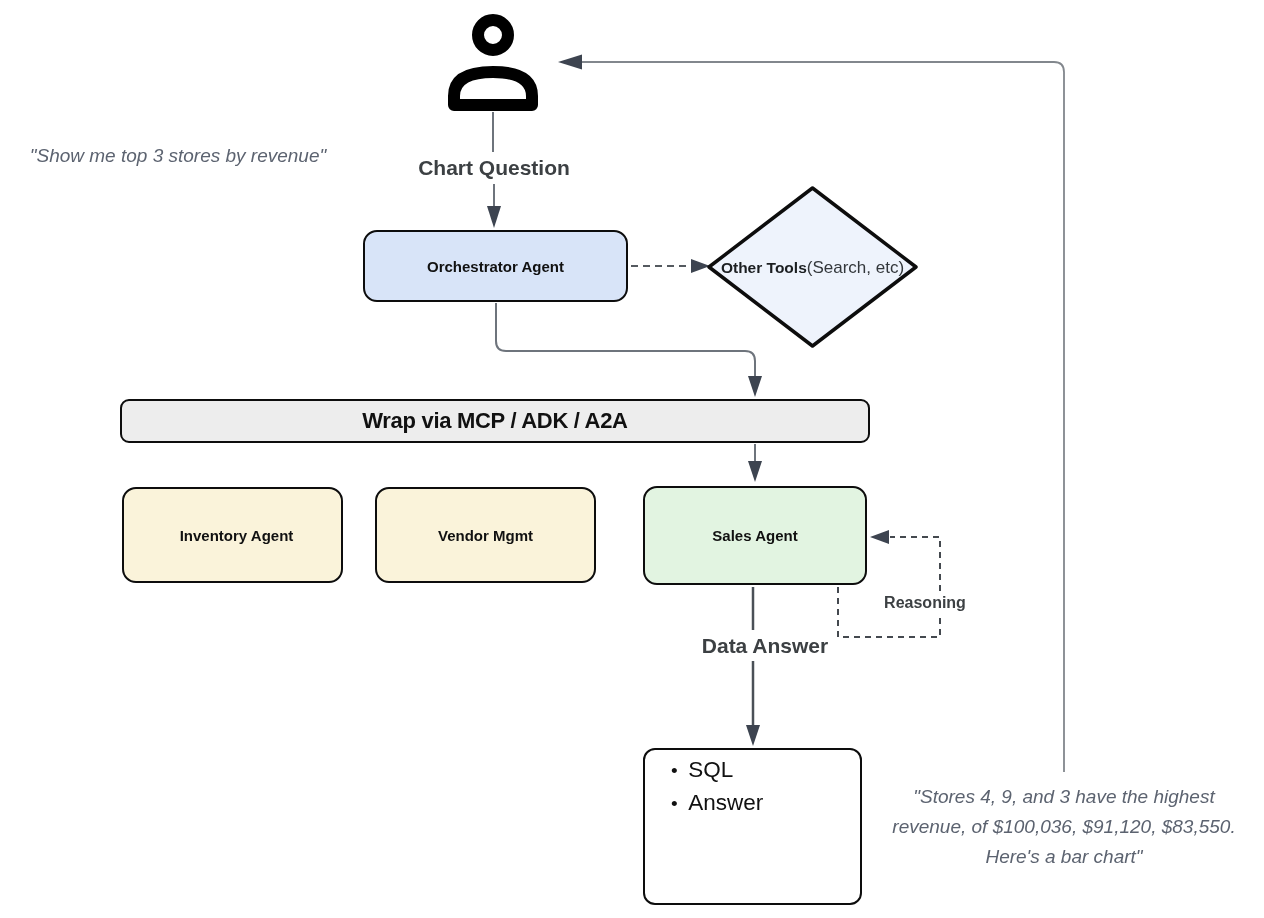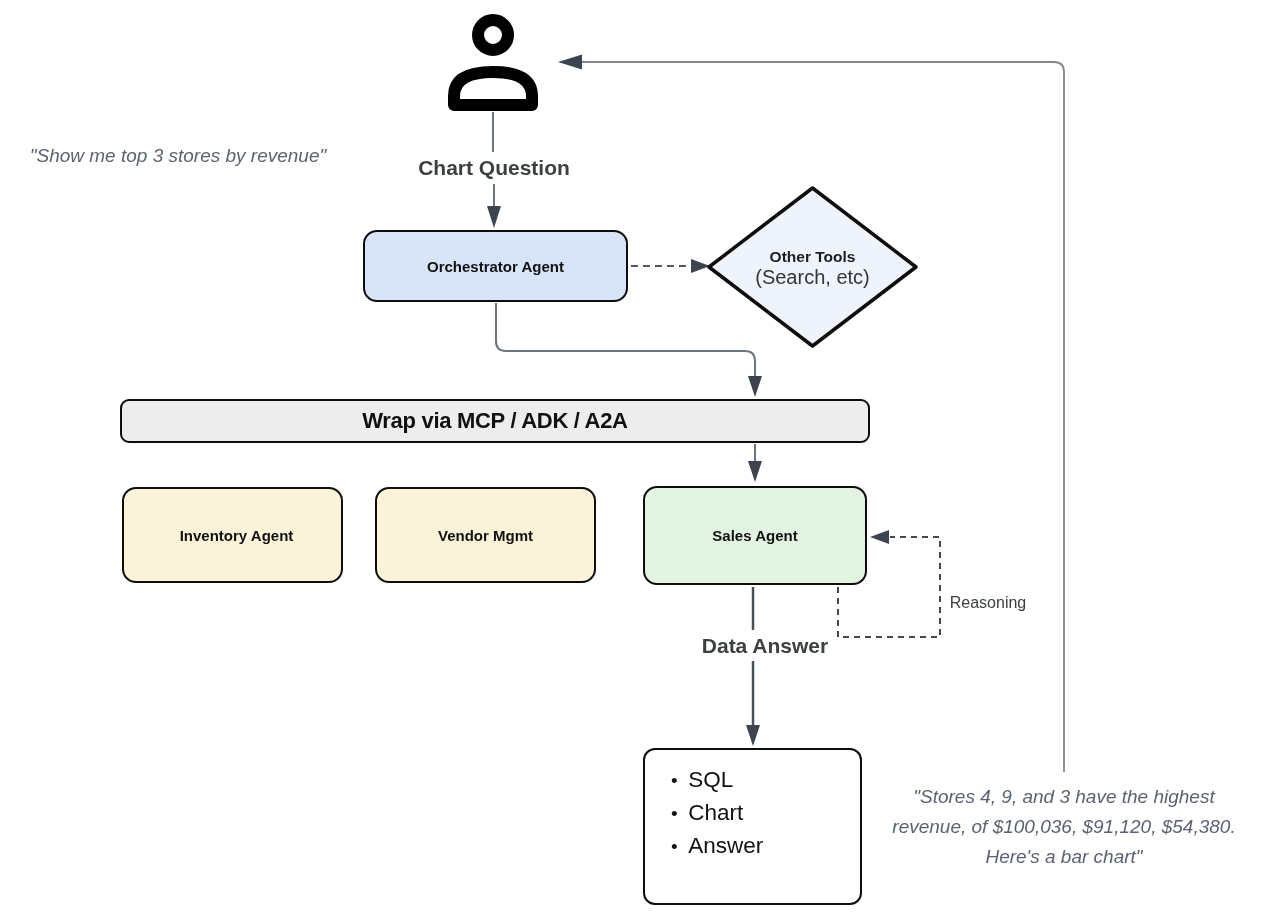--- a/index.html
+++ b/index.html
@@ -41,52 +41,52 @@
     text-align:center;
     background:#ffffff;
     padding:0 6px;
     white-space:nowrap;
     transform:translateX(-50%);
   }
   .diamond-wrap{position:absolute;left:705px;top:184px;width:215px;height:166px;}
   .diamond-text{
     position:absolute;
     left:0;top:0;width:215px;height:166px;
-    display:flex;flex-direction:column;
+    display:flex;flex-direction:row;
     align-items:center;justify-content:center;
     line-height:21px;
   }
   .diamond-title{font-weight:bold;font-size:15.5px;color:#1b1e21;}
-  .diamond-sub{font-size:20px;color:#33373b;}
+  .diamond-sub{font-size:17px;color:#33373b;}
   .bar-node{
     border-radius:9px;
     font-size:22px;
     letter-spacing:-0.3px;
   }
   .output-box{
     position:absolute;
     left:643px;top:748px;width:219px;height:157px;
     border:2.5px solid #0d0d0d;
     border-radius:12px;
     box-sizing:border-box;
     background:#ffffff;
-    padding:14px 0 0 26px;
+    padding:4px 0 0 26px;
   }
   .output-item{
     font-size:22.5px;
     color:#111111;
     line-height:32px;
     white-space:nowrap;
   }
   .output-item::before{content:"\2022\00a0\00a0";font-size:19px;}
   .reasoning-label{
     position:absolute;
-    left:988px;top:593px;
+    left:925px;top:593px;
     transform:translateX(-50%);
-    font-weight:normal;
+    font-weight:bold;
     font-size:16px;
     color:#3c4043;
     background:#ffffff;
     padding:1px 6px;
     white-space:nowrap;
   }
   .person{position:absolute;left:443px;top:6px;width:100px;height:106px;}
 </style>
 </head>
 <body>
@@ -158,23 +158,22 @@
   <div class="node" style="left: 643px; top: 486px; width: 224px; height: 99px; background-color: rgb(226, 244, 225);">
     <span>Sales Agent</span>
   </div>
 
   <div class="node" style="left: 375px; top: 487px; width: 221px; height: 96px; background-color: rgb(250, 243, 218);">
     <span>Vendor Mgmt</span>
   </div>
 
   <div class="output-box">
     <div class="output-item">SQL</div>
-    <div class="output-item">Chart</div>
     <div class="output-item">Answer</div>
   </div>
 
   <div class="quote" style="left:868px;top:782px;width:392px;">
     <div>"Stores 4, 9, and 3 have the highest</div>
-    <div>revenue, of $100,036, $91,120, $54,380.</div>
+    <div>revenue, of $100,036, $91,120, $83,550.</div>
     <div>Here's a bar chart"</div>
   </div>
 
 </div>
 
 </body></html>

